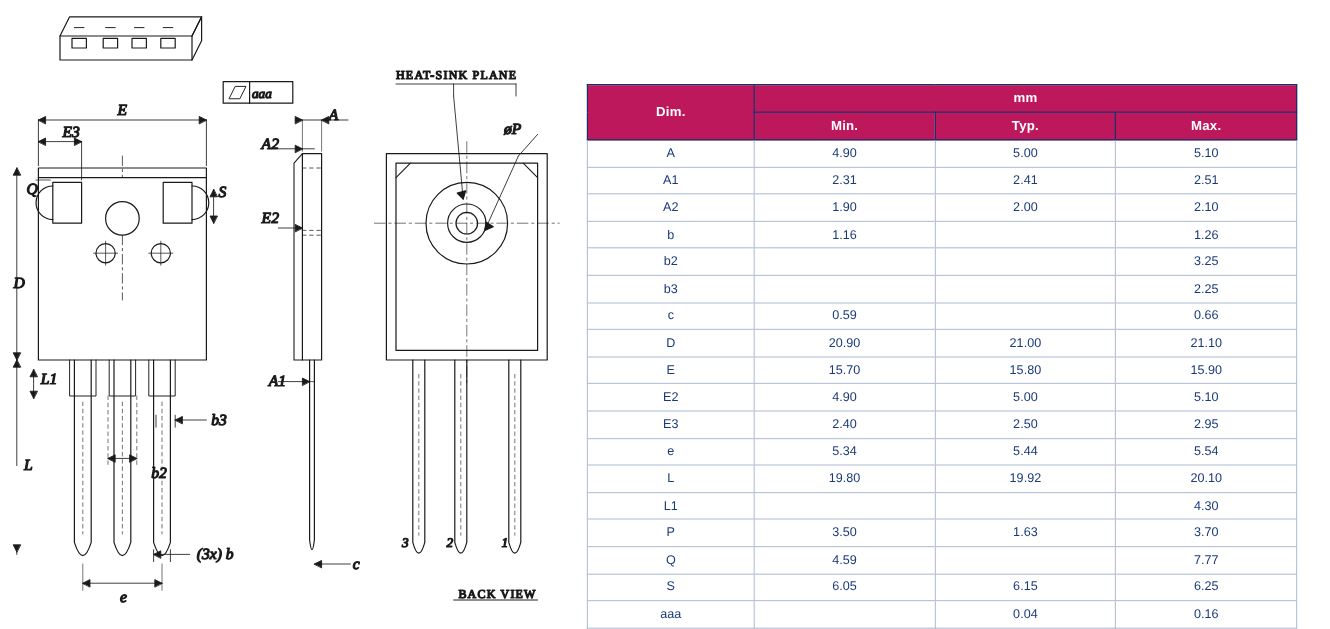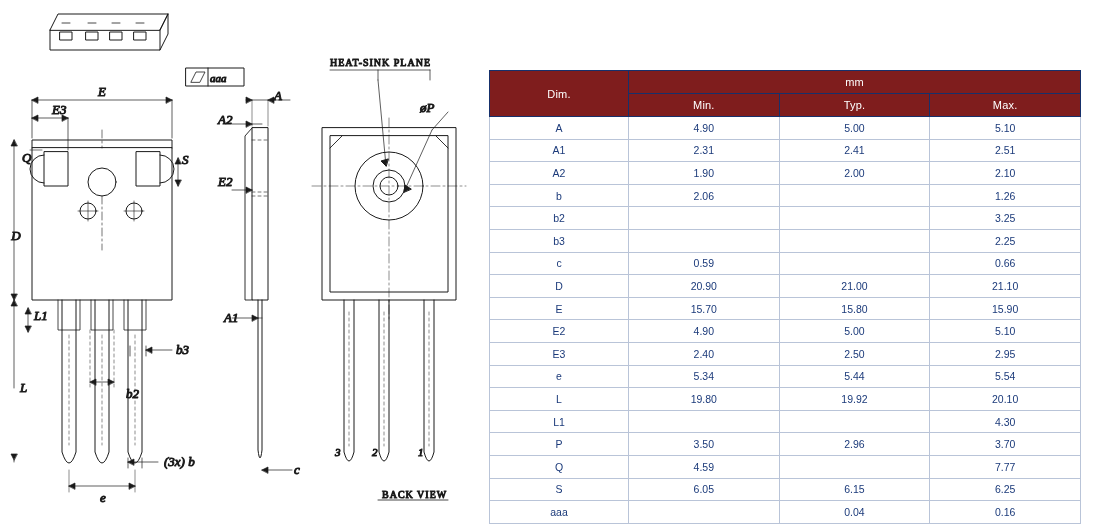--- a/index.html
+++ b/index.html
@@ -46,23 +46,23 @@
   }
   table.dim-table th,
   table.dim-table td {
     border: 1px solid #b9c4d8;
     text-align: center;
     padding: 0;
     height: 21.6px;
     font-weight: normal;
   }
   table.dim-table thead th {
-    background: #7f1d1d;
+    background: #be185d;
     color: #ffffff;
-    font-weight: normal;
+    font-weight: bold;
     font-size: 11px;
     border: 1px solid #16306b;
     letter-spacing: 0.2px;
   }
   table.dim-table thead tr.head-top th.dim-head {
     width: 138px;
   }
   table.dim-table thead tr.head-top th.mm-head {
     height: 22px;
   }
@@ -338,21 +338,21 @@
             <td>2.51</td>
           </tr>
           <tr>
             <td class="dimname">A2</td>
             <td>1.90</td>
             <td>2.00</td>
             <td>2.10</td>
           </tr>
           <tr>
             <td class="dimname">b</td>
-            <td>2.06</td>
+            <td>1.16</td>
             <td></td>
             <td>1.26</td>
           </tr>
           <tr>
             <td class="dimname">b2</td>
             <td></td>
             <td></td>
             <td>3.25</td>
           </tr>
           <tr>
@@ -405,21 +405,21 @@
           </tr>
           <tr>
             <td class="dimname">L1</td>
             <td></td>
             <td></td>
             <td>4.30</td>
           </tr>
           <tr>
             <td class="dimname">P</td>
             <td>3.50</td>
-            <td>2.96</td>
+            <td>1.63</td>
             <td>3.70</td>
           </tr>
           <tr>
             <td class="dimname">Q</td>
             <td>4.59</td>
             <td></td>
             <td>7.77</td>
           </tr>
           <tr>
             <td class="dimname">S</td>

